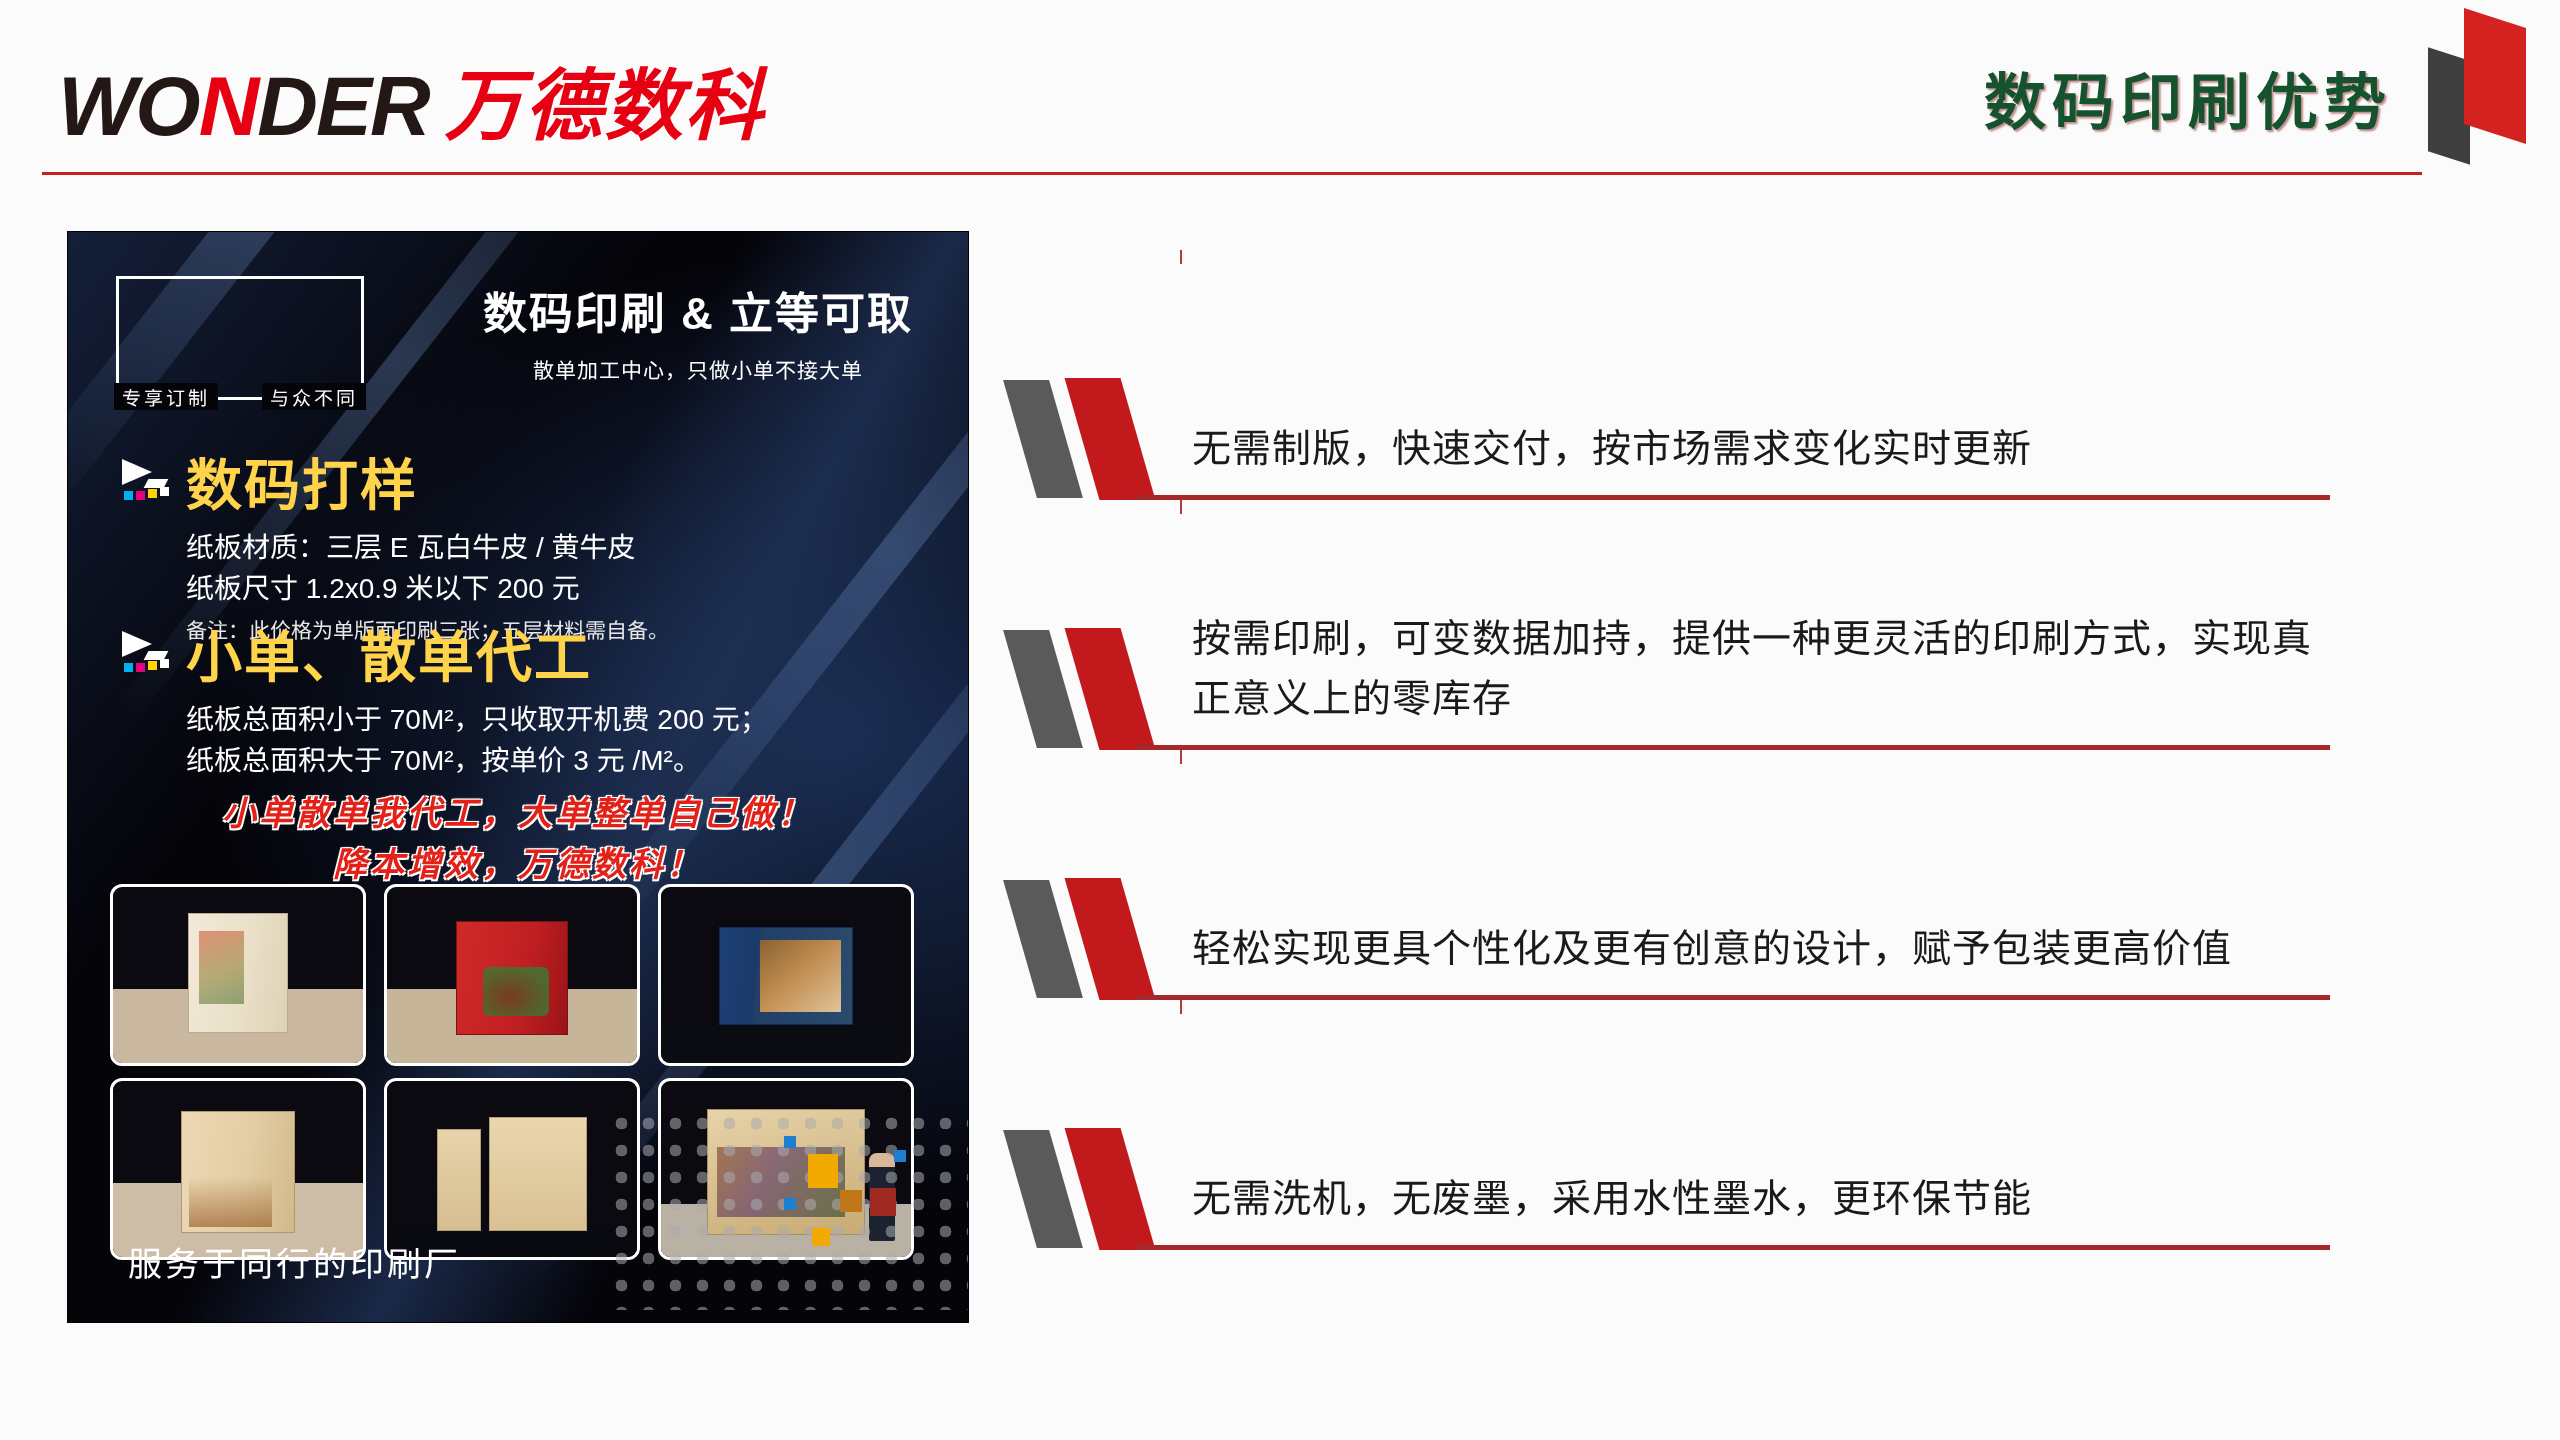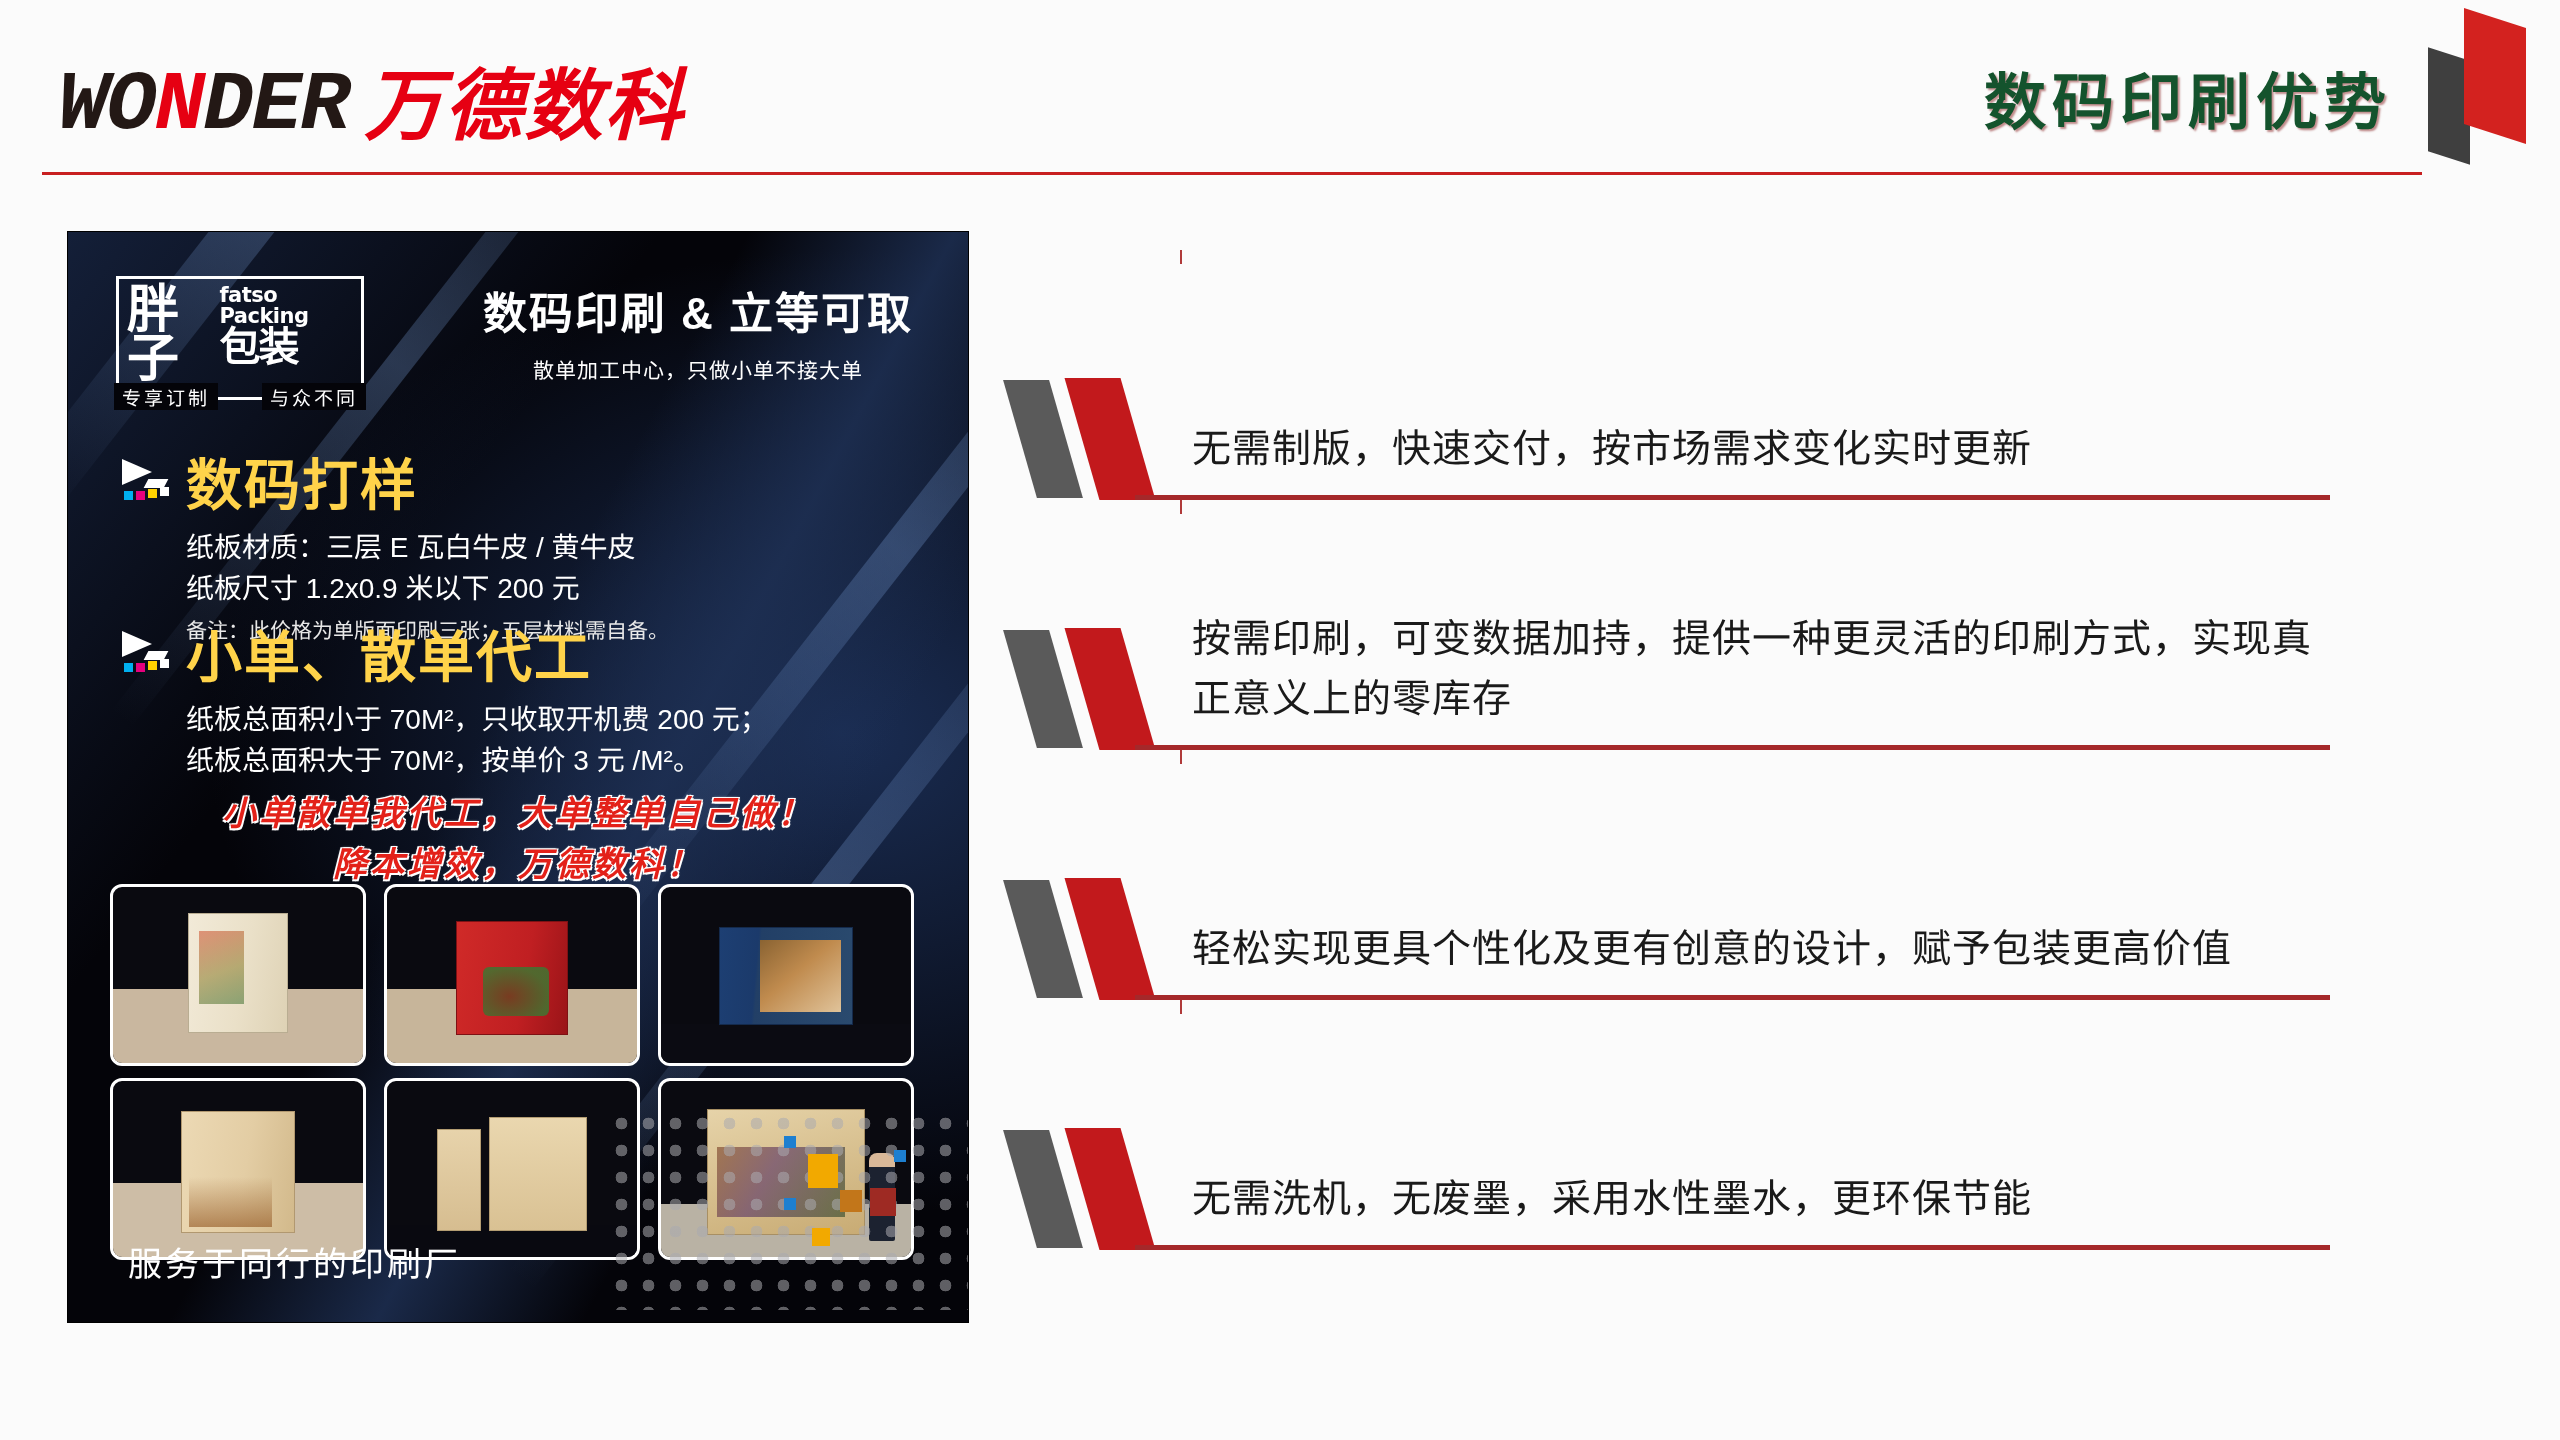--- a/index.html
+++ b/index.html
@@ -31,21 +31,21 @@
     background: #c81f20;
   }
   #brand-logo {
     position: absolute;
     left: 58px; top: 58px;
     height: 96px;
     display: flex;
     align-items: center;
   }
   .wonder-word {
-    font-family: Liberation Mono, monospace;
+    font-family: Liberation Sans, sans-serif;
     font-size: 84px;
     font-weight: 900;
     font-style: italic;
     letter-spacing: -2px;
     color: #231815;
     line-height: 1;
     display: flex;
     align-items: baseline;
   }
   .wonder-n {
@@ -589,27 +589,20 @@
   </div>
 
   <div id="poster">
 
     <div class="poster-sheen" style="left:-180px; top:-60px; width:760px; height:52px;"></div>
     <div class="poster-sheen" style="left:-120px; top:120px; width:900px; height:26px;"></div>
     <div class="poster-sheen" style="left:340px; top:300px; width:980px; height:34px;"></div>
     <div class="poster-sheen" style="left:260px; top:640px; width:1000px; height:30px;"></div>
 
     <div id="fatso-badge">
-      <div class="fb-top">
-        <span id="fatso-pang">胖子</span>
-        <span id="fatso-right">
-          <span id="fatso-en">fatso Packing</span>
-          <div id="fatso-bao">包装</div>
-        </span>
-      </div>
       <div class="fb-bottom">
         <span>专享订制</span>
         <span>与众不同</span>
       </div>
     </div>
 
     <div id="poster-head">
       <div id="poster-head-main">数码印刷 &amp; 立等可取</div>
       <div id="poster-head-sub">散单加工中心，只做小单不接大单</div>
     </div>

